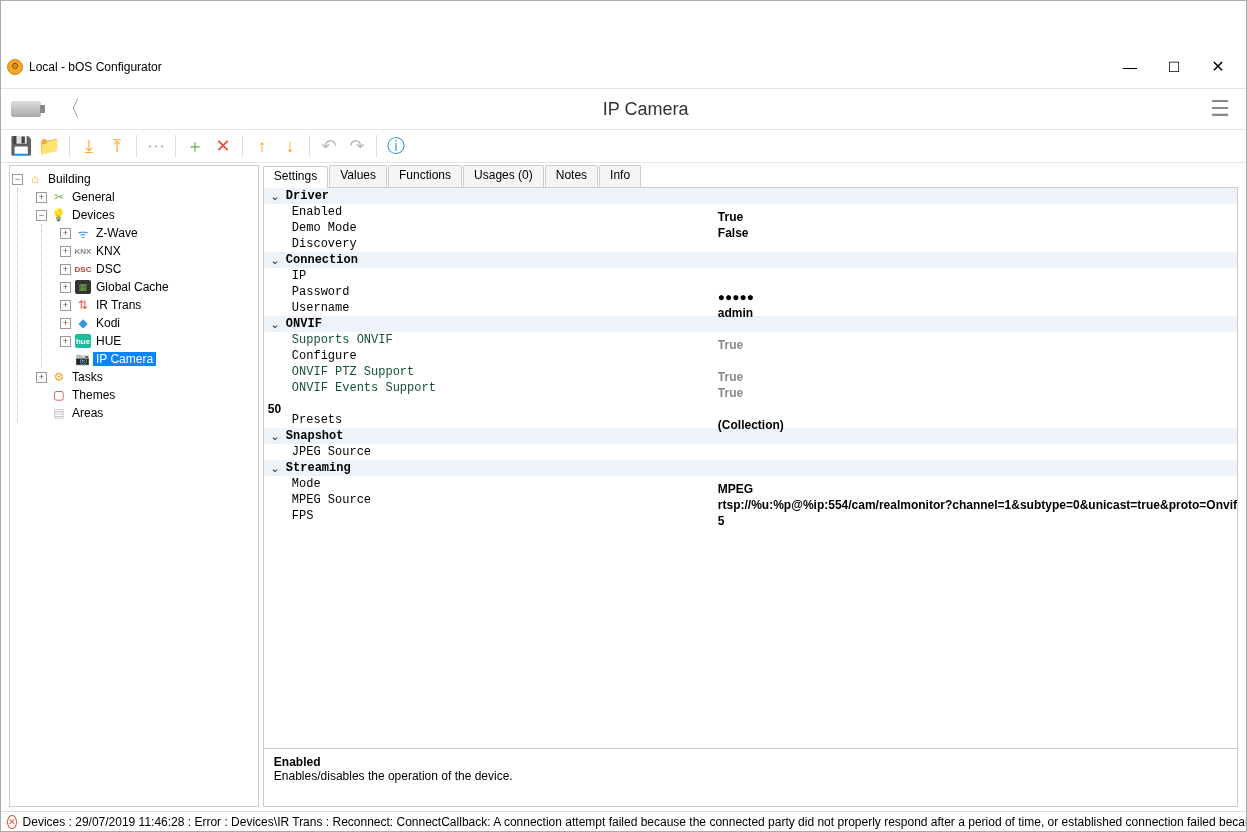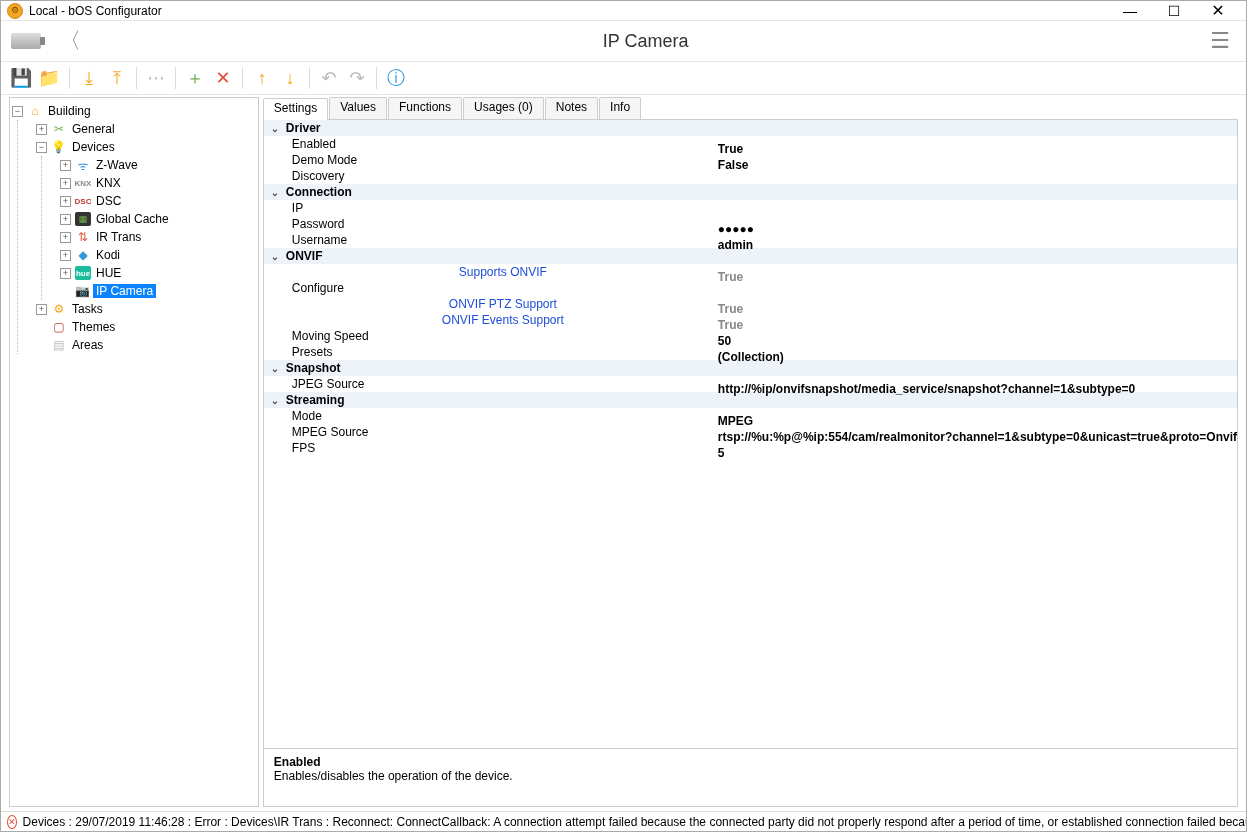--- a/index.html
+++ b/index.html
@@ -1,19 +1,19 @@
 <!DOCTYPE html>
 <html><head>
 <meta charset="utf-8">
 <style>
 * { box-sizing: border-box; margin: 0; padding: 0; }
 body { font-family: "Segoe UI", Tahoma, sans-serif; font-size: 12px; color: #000; background: #fff; width: 1247px; height: 832px; overflow: hidden; display: flex; flex-direction: column; border: 1px solid #aaa; }
 
 
-.titlebar { height: 20px; display: flex; align-items: center; padding: 0 6px; border-bottom: 1px solid #e5e5e5; }
+.titlebar { height: 44px; display: flex; align-items: center; padding: 0 6px; border-bottom: 1px solid #e5e5e5; margin-top: 44px; }
 .titlebar .app-icon { width: 16px; height: 16px; margin-right: 6px; background: #f5a623; border-radius: 50%; border: 1px solid #d1861a; position: relative; }
 .titlebar .app-icon::after { content: "⚙"; position: absolute; font-size: 9px; top: 1px; left: 3px; color: #7a4e0a; }
 .titlebar .title { flex: 0 0 auto; }
 .titlebar .spacer { flex: 1; }
 .titlebar .win-btn { width: 44px; height: 28px; display: flex; align-items: center; justify-content: center; font-size: 14px; cursor: default; }
 .titlebar .win-btn.close { font-size: 16px; }
 
 
 .header { height: 40px; display: flex; align-items: center; padding: 0 10px; gap: 12px; }
 .header .cam-icon { width: 30px; height: 16px; background: linear-gradient(#ddd,#aaa); border-radius: 2px; position: relative; }
@@ -53,23 +53,23 @@
 .tabs .tab { padding: 2px 10px; border: 1px solid #ccc; border-bottom: none; background: #f5f5f5; margin-right: 1px; cursor: pointer; font-size: 12px; border-radius: 2px 2px 0 0; text-align: center; }
 .tabs .tab.active { background: #fff; position: relative; top: 1px; }
 .prop-panel { flex: 1; border: 1px solid #ccc; display: flex; flex-direction: column; overflow: hidden; }
 .prop-grid { flex: 1; overflow: auto; }
 .prop-row { display: flex; height: 16px; align-items: center; font-size: 12px; }
 .prop-row .key { flex: 0 0 450px; padding-left: 6px; display:flex; align-items:center; gap:6px; }
 .prop-row .val { flex: 1; font-weight: bold; padding-left: 4px; overflow: hidden; text-overflow: ellipsis; white-space: nowrap; margin-top: 10px; }
 .prop-row.group { background: #eef3f9; }
 .prop-row.group .key { font-weight: bold; }
 .prop-row .chev { font-size: 10px; color: #555; cursor: pointer; width: 10px; text-align:center; }
-.prop-row .keylabel { flex:1; }
+.prop-row .keylabel { flex:1;font-family:Liberation Mono, monospace; }
 .prop-row .keylabel.indent { padding-left: 22px; }
-.prop-row .keylabel.dim { color: #1d4ed8; text-align: center; }
+.prop-row .keylabel.dim { color: #14532d; }
 .prop-row .val.dim { color: #888; }
 .help-box { border-top: 1px solid #ccc; padding: 6px 10px; background: #fff; height: 58px; }
 .help-box .ht { font-weight: bold; }
 
 .statusbar { height: 20px; border-top: 1px solid #ddd; display: flex; align-items: center; padding: 0 6px; font-size: 12px; white-space: nowrap; overflow: hidden; }
 .statusbar .sicon { width: 14px; height: 14px; border: 1.5px solid #e55039; border-radius: 50%; display: inline-flex; align-items: center; justify-content: center; font-size: 9px; color: #e55039; margin-right: 6px; }
 </style>
 </head>
 <body>
 
@@ -306,44 +306,40 @@
             </div>
             <div class="val dim">True</div>
           </div>
         <div class="prop-row">
             <div class="key">
               <span class="keylabel indent dim">ONVIF Events Support</span>
             </div>
             <div class="val dim">True</div>
           </div>
         <div class="prop-row">
-            <div class="key">
-              <span class="keylabel indent">Moving Speed</span>
-            </div>
             <div class="val">50</div>
           </div>
         <div class="prop-row">
             <div class="key">
               <span class="keylabel indent">Presets</span>
             </div>
             <div class="val">(Collection)</div>
           </div>
 
         <div class="prop-row group">
             <div class="key">
               <span class="chev">⌄</span>
               <span class="keylabel">Snapshot</span>
             </div>
             <div class="val"></div>
           </div>
         <div class="prop-row">
             <div class="key">
               <span class="keylabel indent">JPEG Source</span>
             </div>
-            <div class="val">http://%ip/onvifsnapshot/media_service/snapshot?channel=1&amp;subtype=0</div>
           </div>
 
         <div class="prop-row group">
             <div class="key">
               <span class="chev">⌄</span>
               <span class="keylabel">Streaming</span>
             </div>
             <div class="val"></div>
           </div>
         <div class="prop-row">

